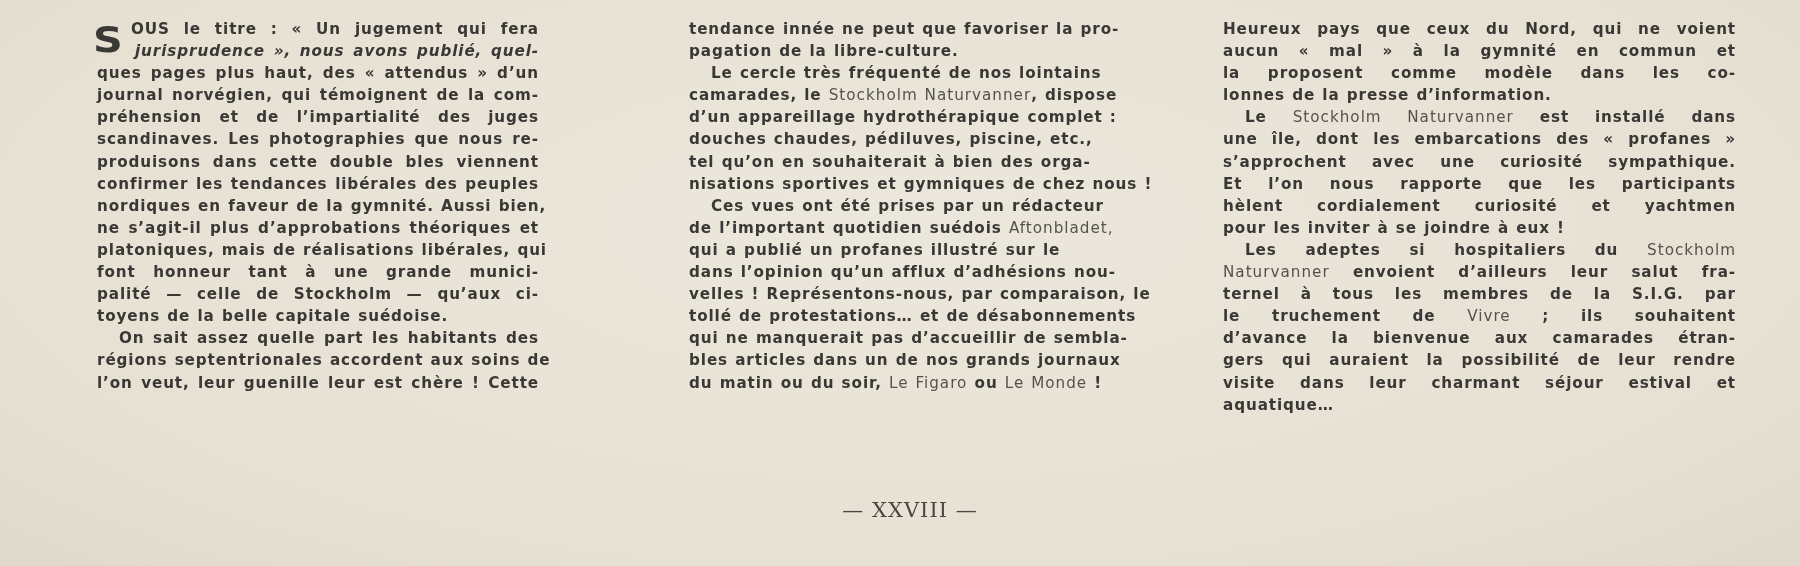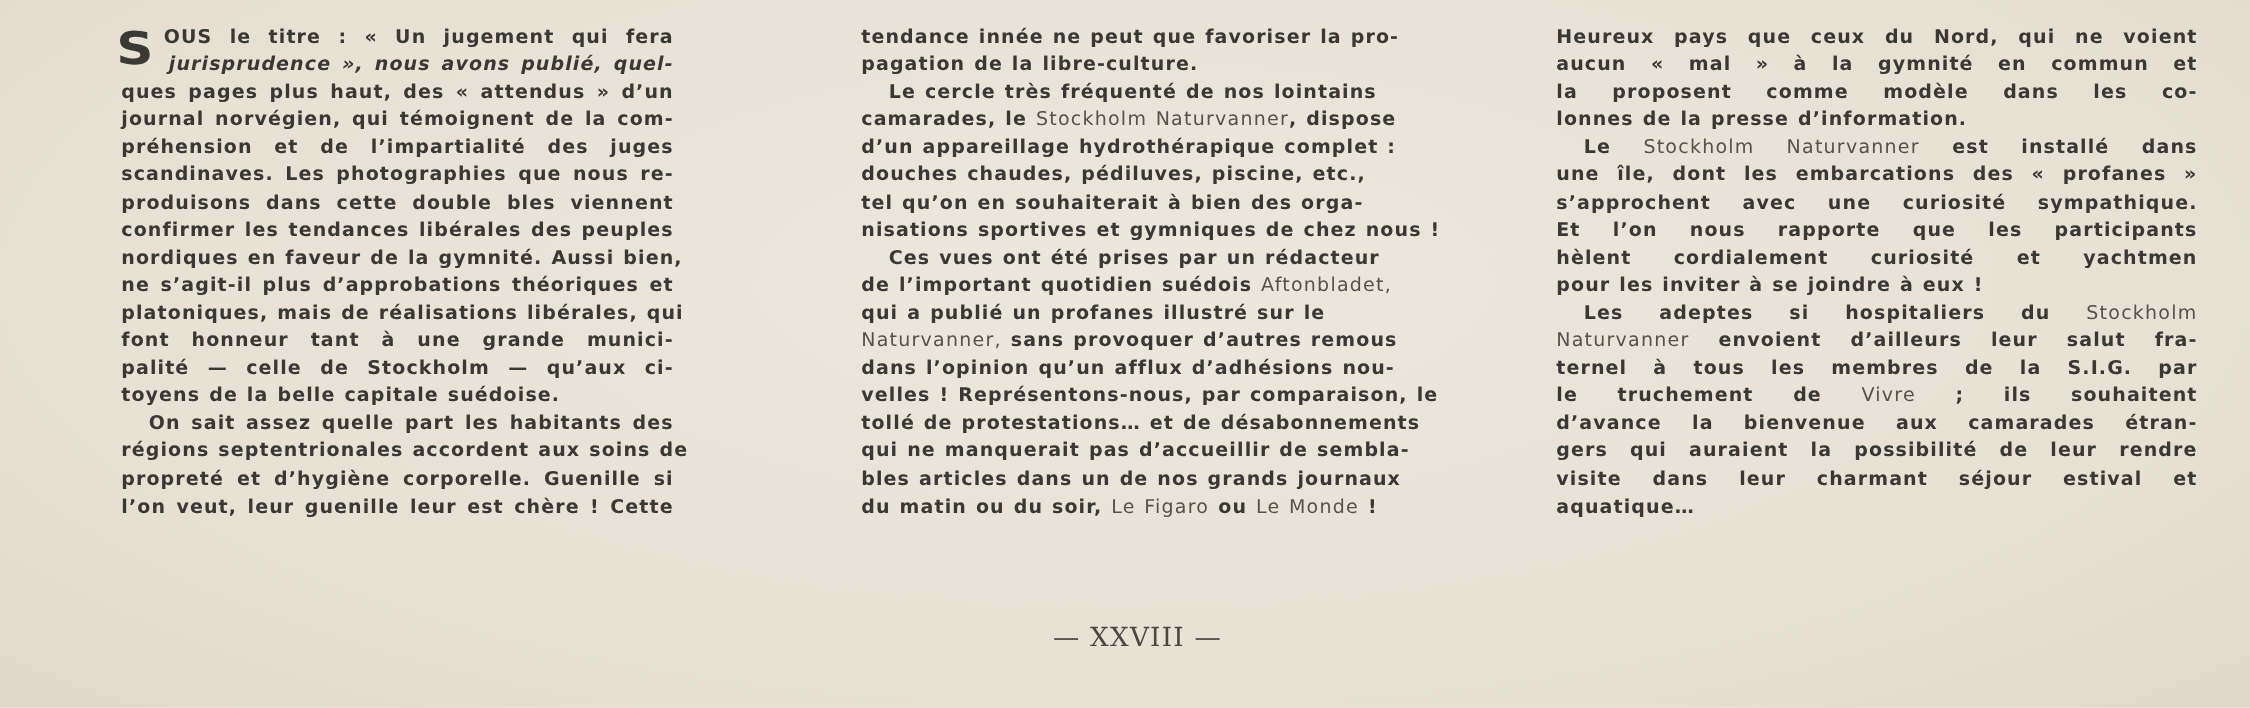--- a/index.html
+++ b/index.html
@@ -26,21 +26,21 @@
       position: absolute;
       top: 18px;
       font-size: 15.2px;
       line-height: 22.1px;
       font-weight: bold;
       letter-spacing: 0.9px;
       word-spacing: 1px;
     }
     .col1 { left: 97px; width: 442px; }
     .col2 { left: 689px; width: 368px; }
-    .col3 { left: 1223px; width: 513px; margin-left: 22px; }
+    .col3 { left: 1223px; width: 513px; }
     .line {
       display: block;
       white-space: nowrap;
       text-align: justify;
       text-align-last: justify;
       height: 22.1px;
     }
     .line.last {
       text-align-last: left;
     }
@@ -98,37 +98,35 @@
       <span class="line"><span>produisons dans cette double bles viennent</span></span>
       <span class="line"><span>confirmer les tendances libérales des peuples</span></span>
       <span class="line"><span>nordiques en faveur de la gymnité. Aussi bien,</span></span>
       <span class="line"><span>ne s’agit-il plus d’approbations théoriques et</span></span>
       <span class="line"><span>platoniques, mais de réalisations libérales, qui</span></span>
       <span class="line"><span>font honneur tant à une grande munici-</span></span>
       <span class="line"><span>palité — celle de Stockholm — qu’aux ci-</span></span>
       <span class="line last"><span>toyens de la belle capitale suédoise.</span></span>
       <span class="line indent"><span>On sait assez quelle part les habitants des</span></span>
       <span class="line"><span>régions septentrionales accordent aux soins de</span></span>
-      <span class="line"><span>propreté et d’hygiène corporelle. Guenille si</span></span>
       <span class="line"><span>l’on veut, leur guenille leur est chère ! Cette</span></span>
     </div>
 
   <div class="column col2">
       <span class="line"><span>tendance innée ne peut que favoriser la pro-</span></span>
       <span class="line last"><span>pagation de la libre-culture.</span></span>
       <span class="line indent"><span>Le cercle très fréquenté de nos lointains</span></span>
       <span class="line"><span>camarades, le </span><span class="light">Stockholm Naturvanner</span><span>, dispose</span></span>
       <span class="line"><span>d’un appareillage hydrothérapique complet :</span></span>
       <span class="line"><span>douches chaudes, pédiluves, piscine, etc.,</span></span>
       <span class="line"><span>tel qu’on en souhaiterait à bien des orga-</span></span>
       <span class="line"><span>nisations sportives et gymniques de chez nous !</span></span>
       <span class="line indent"><span>Ces vues ont été prises par un rédacteur</span></span>
       <span class="line"><span>de l’important quotidien suédois </span><span class="light">Aftonbladet,</span></span>
       <span class="line"><span>qui a publié un profanes illustré sur le</span></span>
-      <span class="line"><span class="light">Naturvanner,</span><span> sans provoquer d’autres remous</span></span>
       <span class="line"><span>dans l’opinion qu’un afflux d’adhésions nou-</span></span>
       <span class="line"><span>velles ! Représentons-nous, par comparaison, le</span></span>
       <span class="line"><span>tollé de protestations… et de désabonnements</span></span>
       <span class="line"><span>qui ne manquerait pas d’accueillir de sembla-</span></span>
       <span class="line"><span>bles articles dans un de nos grands journaux</span></span>
       <span class="line"><span>du matin ou du soir, </span><span class="light">Le Figaro</span><span> ou </span><span class="light">Le Monde</span><span> !</span></span>
     </div>
 
   <div class="column col3">
       <span class="line"><span>Heureux pays que ceux du Nord, qui ne voient</span></span>

